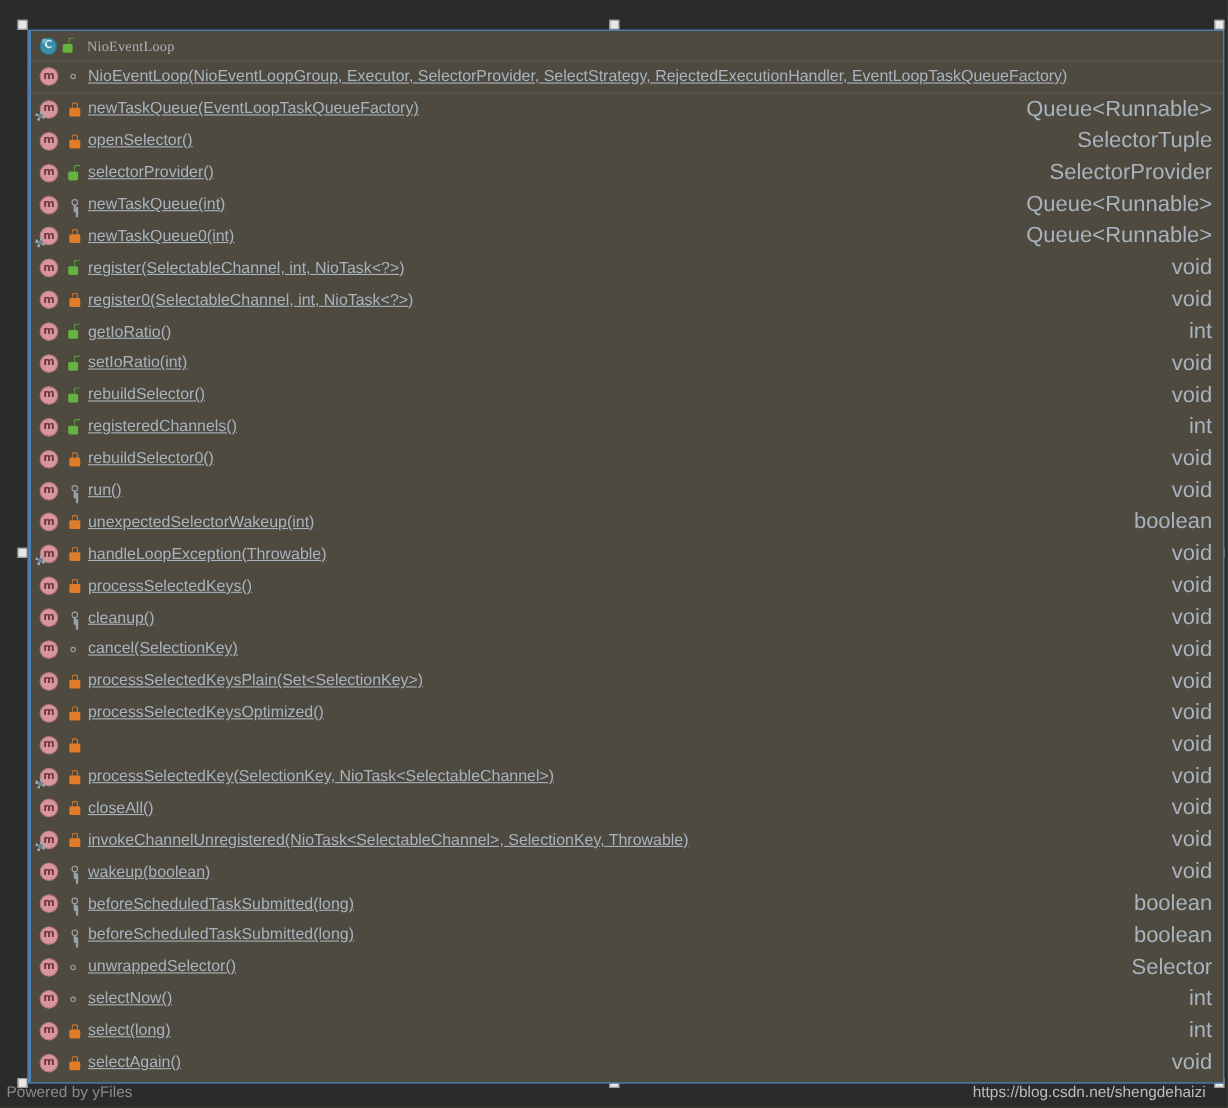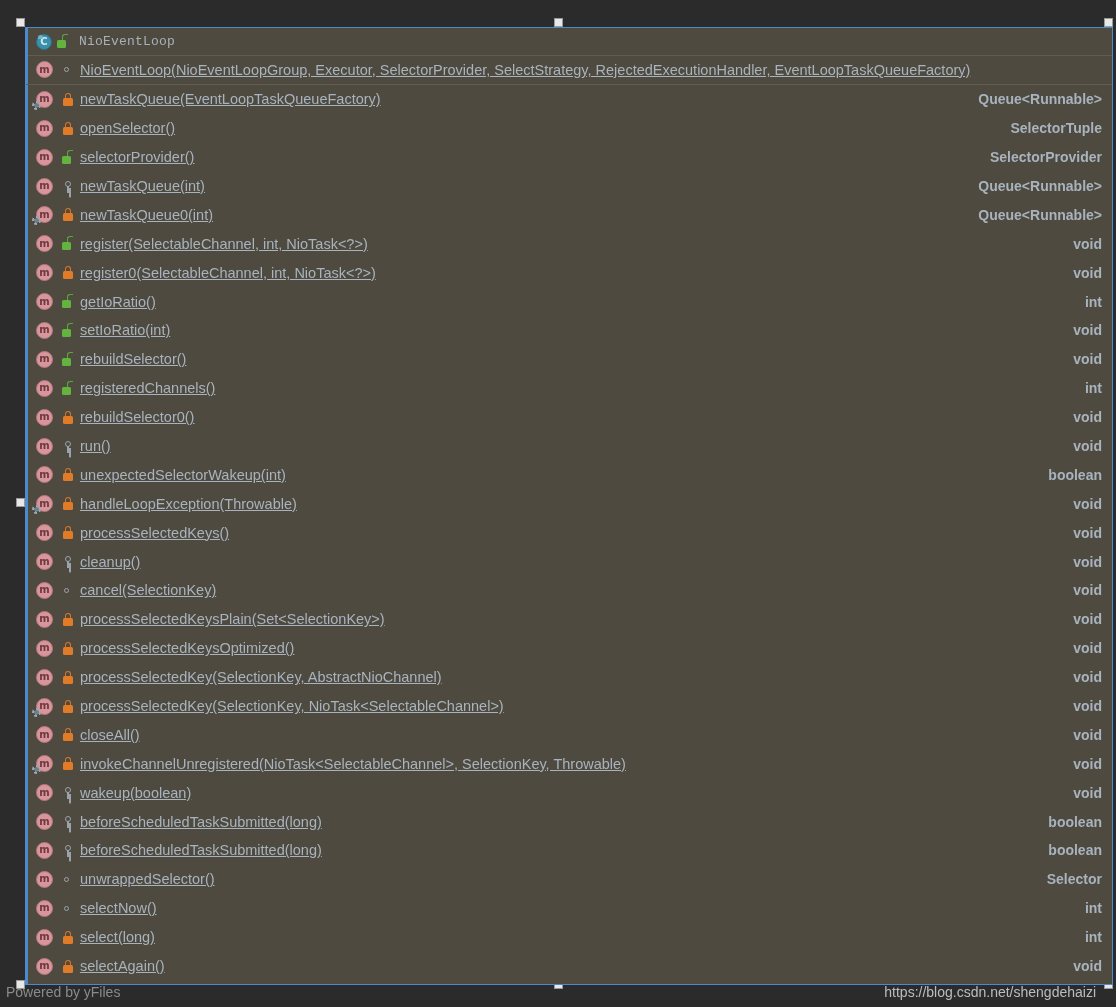--- a/index.html
+++ b/index.html
@@ -38,21 +38,21 @@
   
   .node-header{
     height:28px;
     display:flex;
     align-items:center;
     padding-left:10px;
     border-bottom:1px solid #615c50;
     box-sizing:border-box;
   }
   .class-name{
-    font-family:Liberation Mono, monospace;
+    font-family:Liberation Serif, serif;
     font-size:13px;
     color:#a9b0b8;
     margin-left:9px;
     letter-spacing:.2px;
   }
 
   
   .members{ }
   .member-row{
     height:28.9px;
@@ -68,25 +68,24 @@
   }
   .member-sig{
     font-size:14.5px;
     color:#a8b3bd;
     white-space:nowrap;
     margin-left:5px;
     text-decoration:underline;
   }
   .member-type{
     margin-left:auto;
-    font-size:14px;
+    font-size:20px;
     color:#a8b3bd;
     white-space:nowrap;
     padding-left:16px;
-    font-weight:bold;
   }
 
   
   .icon{flex:0 0 auto;display:inline-flex;align-items:center;justify-content:center;}
 
   
   .ico-class{
     width:16px;height:16px;border-radius:50%;
     background:#3c8fa8;
     border:1px solid #2f7287;
@@ -346,21 +345,20 @@
         </div>
         <div class="member-row">
           <span class="icon ico-method">m</span>
           <span class="vis private"></span>
           <span class="member-sig">processSelectedKeysOptimized()</span>
           <span class="member-type">void</span>
         </div>
         <div class="member-row">
           <span class="icon ico-method">m</span>
           <span class="vis private"></span>
-          <span class="member-sig">processSelectedKey(SelectionKey, AbstractNioChannel)</span>
           <span class="member-type">void</span>
         </div>
         <div class="member-row">
           <span class="icon ico-method has-cog">m</span>
           <span class="vis private"></span>
           <span class="member-sig">processSelectedKey(SelectionKey, NioTask&lt;SelectableChannel&gt;)</span>
           <span class="member-type">void</span>
         </div>
         <div class="member-row">
           <span class="icon ico-method">m</span>

